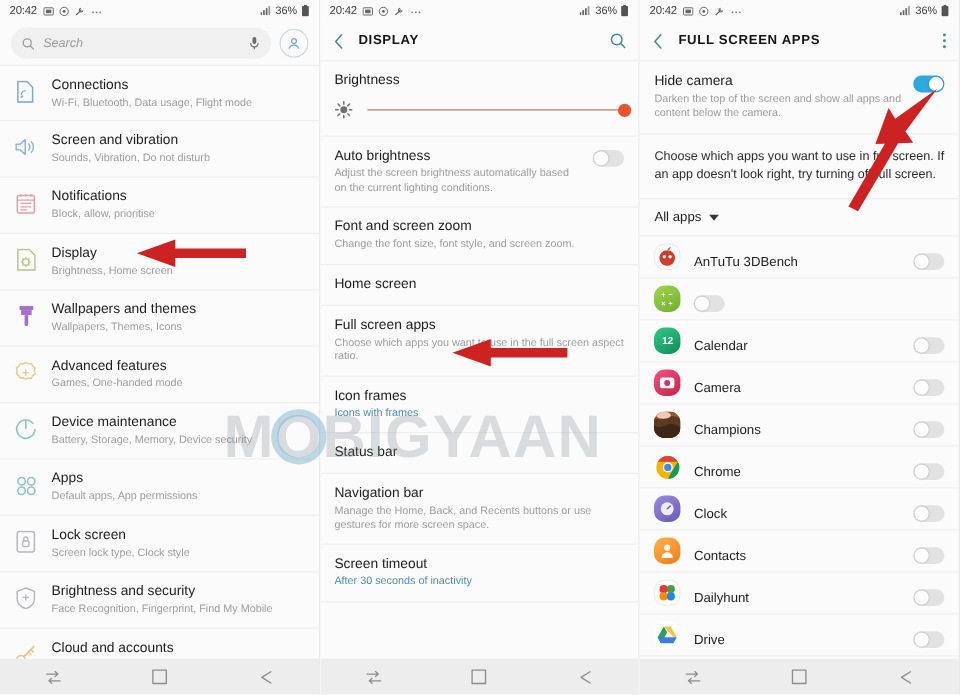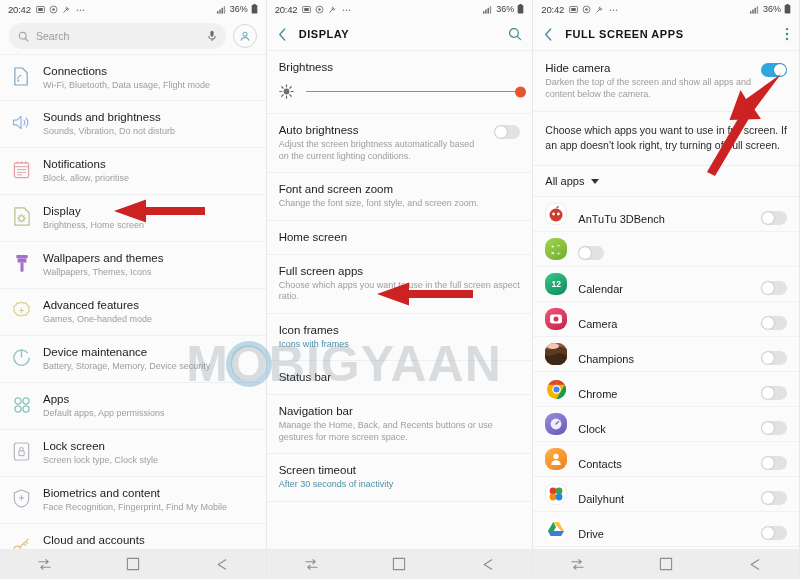--- a/index.html
+++ b/index.html
@@ -21,34 +21,34 @@
 
   
   .statusbar {
     height: 18px; display: flex; align-items: center;
     padding: 0 8px; font-size: 9px; color: #555;
     background: #fbfbfb;
   }
   .sb-time { font-size: 9.5px; color: #3d3d3d; letter-spacing: -0.2px; }
   .sb-icons { display: flex; align-items: center; gap: 4px; margin-left: 5px; }
   .sb-icons svg { display: block; }
-  .sb-right { margin-left: auto; display: flex; align-items: center; gap: 3px; }
+  .sb-right { margin-left: auto; display: flex; gap: 3px; }
   .sb-batt-text { font-size: 9px; color: #3d3d3d; }
 
   
   .searchrow {
     height: 36px; display: flex; align-items: center;
     padding: 0 9px; gap: 7px;
   }
   .searchbox {
     flex: 1; height: 26px; border-radius: 13px;
     background: #f0f0f0; display: flex; align-items: center;
     padding: 0 9px; gap: 7px;
   }
-  .search-ph { font-size: 10.5px; color: #9a9a9a; }
+  .search-ph { font-size: 10.5px; color: #9a9a9a; font-style: italic; }
   .avatar-btn {
     width: 24px; height: 24px; border-radius: 50%;
     border: 1px solid #cfd8dc; display: flex;
     align-items: center; justify-content: center;
     background: #fbfbfb;
   }
 
   
   .appbar {
     height: 32px; display: flex; align-items: center;
@@ -260,21 +260,21 @@
       </div>
 
       <div class="setting-row">
         <span class="s-icon">
           <svg width="19" height="17" viewBox="0 0 20 18">
               <path d="M1.5 6.5 h3.5 L9.5 2.5 v13 L5 11.5 H1.5 z" fill="none" stroke="#8fb4d9" stroke-width="1.3" stroke-linejoin="round"></path>
               <path d="M12.2 6 a4 4 0 0 1 0 6 M14.6 4 a7 7 0 0 1 0 10" fill="none" stroke="#8fb4d9" stroke-width="1.2"></path>
             </svg>
         </span>
         <span class="s-text">
-          <span class="s-title">Sounds and brightness</span>
+          <span class="s-title">Screen and vibration</span>
           <span class="s-sub">Sounds, Vibration, Do not disturb</span>
         </span>
       </div>
 
       <div class="setting-row">
         <span class="s-icon">
           <svg width="17" height="18" viewBox="0 0 18 19">
               <rect x="1.5" y="2" width="15" height="15.5" rx="1.6" fill="none" stroke="#e2a0a4" stroke-width="1.3"></rect>
               <path d="M1.5 6 H16.5" stroke="#e2a0a4" stroke-width="1.1"></path>
               <path d="M4.5 0.6 V3.2 M9 0.6 V3.2 M13.5 0.6 V3.2" stroke="#e2a0a4" stroke-width="1.2"></path>
@@ -371,21 +371,21 @@
       </div>
 
       <div class="setting-row">
         <span class="s-icon">
           <svg width="17" height="19" viewBox="0 0 18 20">
               <path d="M9 1 L16.6 4 v6.5 C16.6 15 13 18 9 19.2 5 18 1.4 15 1.4 10.5 V4 z" fill="none" stroke="#b6b6c4" stroke-width="1.3"></path>
               <path d="M9 6.6 V12 M6.3 9.3 H11.7" stroke="#b6b6c4" stroke-width="1.2"></path>
             </svg>
         </span>
         <span class="s-text">
-          <span class="s-title">Biometrics and content</span>
+          <span class="s-title">Brightness and security</span>
           <span class="s-sub">Face Recognition, Fingerprint, Find My Mobile</span>
         </span>
       </div>
 
       <div class="setting-row">
         <span class="s-icon">
           <svg width="19" height="19" viewBox="0 0 20 20">
               <circle cx="5.6" cy="14.4" r="3.6" fill="none" stroke="#e2c68c" stroke-width="1.4"></circle>
               <path d="M8.2 11.8 L17 3 M14.4 5.6 l2 2 M12.3 7.7 l2 2" fill="none" stroke="#e2c68c" stroke-width="1.4" stroke-linecap="round"></path>
             </svg>

